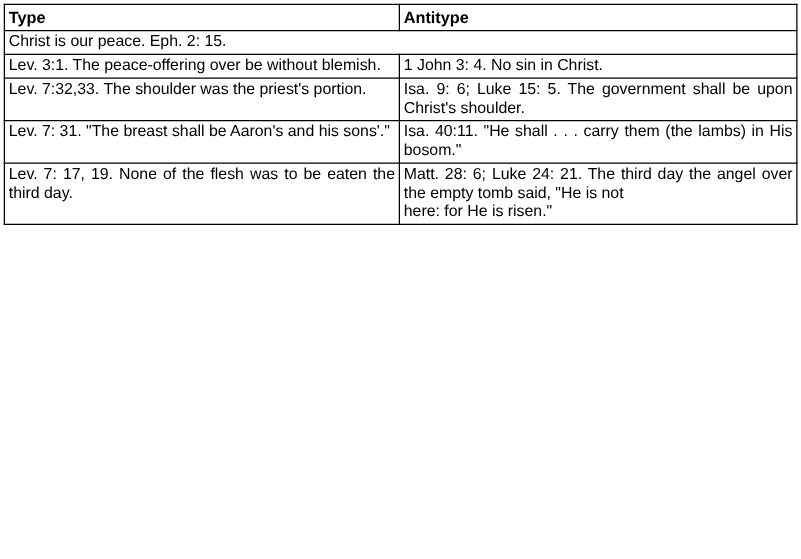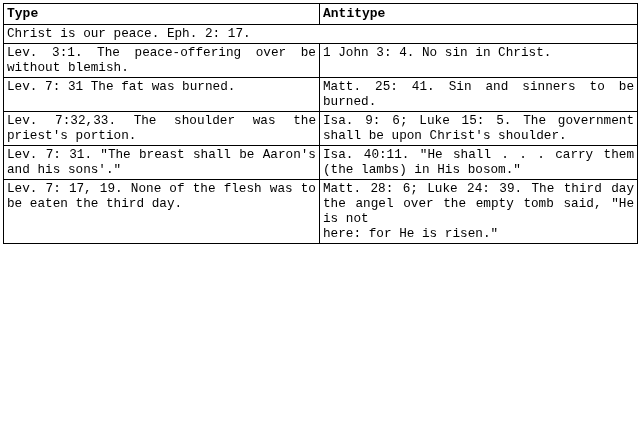--- a/index.html
+++ b/index.html
@@ -12,21 +12,20 @@
     height: 447px;
     font-family: "Liberation Sans", sans-serif;
     color: #000000;
     overflow: hidden;
   }
   .sheet {
     width: 629px;
     height: 447px;
     box-sizing: border-box;
     padding: 3px 18px 0 3px;
-    font-family: Liberation Mono, monospace;
   }
   table.typology {
     border-collapse: collapse;
     width: 634px;
     table-layout: fixed;
     font-size: 12.7px;
     line-height: 1.18;
   }
   table.typology col.c1 { width: 316px; }
   table.typology col.c2 { width: 318px; }
@@ -68,40 +67,36 @@
       <col class="c2">
     </colgroup>
     <thead>
       <tr>
         <th>Type</th>
         <th>Antitype</th>
       </tr>
     </thead>
     <tbody>
       <tr>
-        <td class="full" colspan="2">Christ is our peace. Eph. 2: 17.</td>
+        <td class="full" colspan="2">Christ is our peace. Eph. 2: 15.</td>
       </tr>
       <tr>
         <td>Lev. 3:1. The peace-offering over be without blemish.</td>
         <td>1 John 3: 4. No sin in Christ.</td>
-      </tr>
-      <tr>
-        <td>Lev. 7: 31 The fat was burned.</td>
-        <td>Matt. 25: 41. Sin and sinners to be burned.</td>
       </tr>
       <tr>
         <td>Lev. 7:32,33. The shoulder was the priest's portion.</td>
         <td>Isa. 9: 6; Luke 15: 5. The government shall be upon Christ's shoulder.</td>
       </tr>
       <tr>
         <td>Lev. 7: 31. "The breast shall be Aaron's and his sons'."</td>
         <td>Isa. 40:11. "He shall . . . carry them (the lambs) in His bosom."</td>
       </tr>
       <tr>
         <td>Lev. 7: 17, 19. None of the flesh was to be eaten the third day.</td>
         <td>
-          <p>Matt. 28: 6; Luke 24: 39. The third day the angel over the empty tomb said, "He is not</p>
+          <p>Matt. 28: 6; Luke 24: 21. The third day the angel over the empty tomb said, "He is not</p>
           <p class="last">here: for He is risen."</p>
         </td>
       </tr>
     </tbody>
   </table>
 </div>
 
 </body></html>

